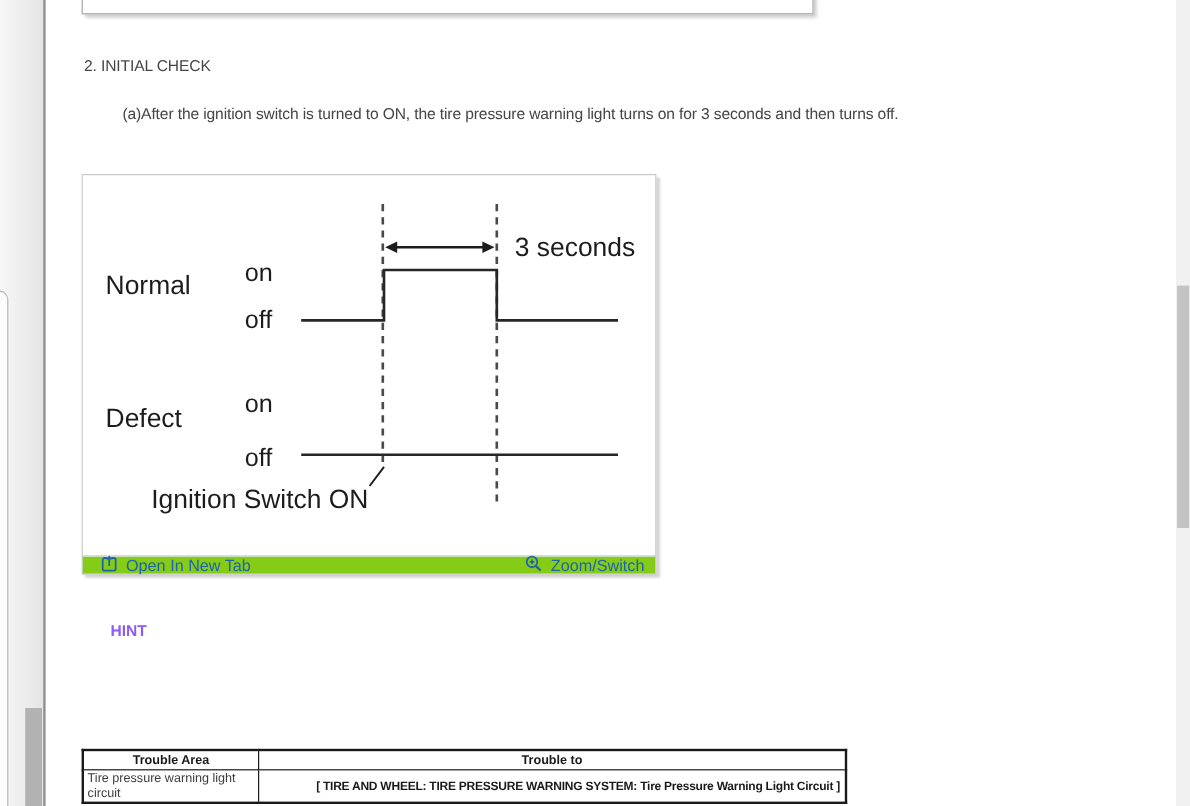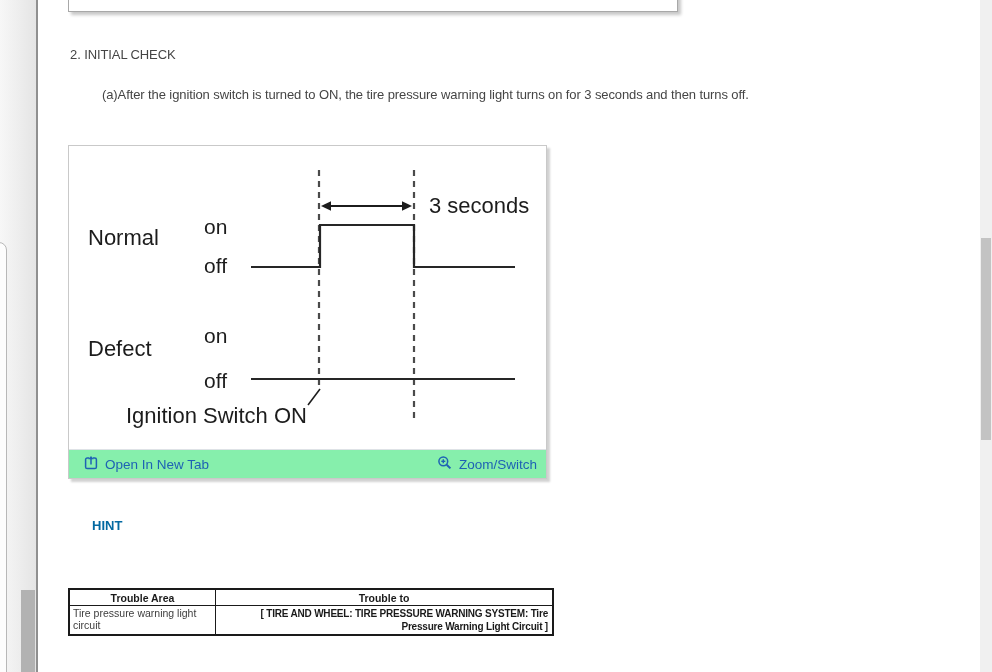--- a/index.html
+++ b/index.html
@@ -27,34 +27,34 @@
   .section-heading{position:absolute;left:70px;top:47px;}
   .step-paragraph{position:absolute;left:82px;top:87px;width:860px;margin-left:20px;}
 
   
   .figure-box{position:absolute;left:68px;top:145px;width:477px;height:332px;
     background:#fff;border:1px solid #c9c9c9;box-shadow:3px 3px 2px rgba(0,0,0,.18);}
   .figure-area{position:absolute;left:0;top:0;width:477px;height:302px;}
   .figure-area svg{display:block;}
   .figure-area text{font-family:"Liberation Sans",sans-serif;fill:#1c1c1c;}
 
-  .figure-footer{position:absolute;left:0;bottom:0;width:477px;height:29px;
-    background:#86efac;border-top:1px solid #dee2e6;
+  .figure-footer{position:absolute;left:0;bottom:0;width:477px;height:15px;
+    background:#84cc16;border-top:1px solid #dee2e6;
     display:flex;justify-content:space-between;align-items:center;
     padding:0 9px 0 14px;box-sizing:border-box;}
   .fig-link{display:inline-flex;align-items:center;gap:6px;color:#1e62b4;
     font-size:13.5px;text-decoration:none;cursor:pointer;}
   .fig-link svg{flex:0 0 auto;}
 
   
-  .hint-label{position:absolute;left:92px;top:518px;font-weight:bold;color:#0369a1;font-size:13px;}
+  .hint-label{position:absolute;left:92px;top:518px;font-weight:bold;color:#8b5cf6;font-size:13px;}
   .hint-text{position:absolute;left:92px;top:539px;font-weight:bold;color:#3c3c3c;font-size:13px;letter-spacing:-0.1px;}
 
   
-  .trouble-table{position:absolute;left:68px;top:588px;width:486px;
+  .trouble-table{position:absolute;left:68px;top:624px;width:638px;
     border-collapse:collapse;border:2px solid #1a1a1a;color:#1a1a1a;}
   .trouble-table th,.trouble-table td{border:1px solid #1a1a1a;}
   .trouble-table th{font-size:10.5px;font-weight:bold;text-align:center;padding:1px 2px;height:13px;}
   .col-trouble{width:141px;}
   .td-trouble{font-size:10.5px;color:#3d3d3d;text-align:left;vertical-align:top;
     padding:1px 3px;line-height:12px;margin-top:39px;}
   .td-proceed{font-size:10px;font-weight:bold;text-align:right;vertical-align:middle;
     padding:1px 4px;line-height:13px;letter-spacing:-0.2px;}
 </style>
 </head>

